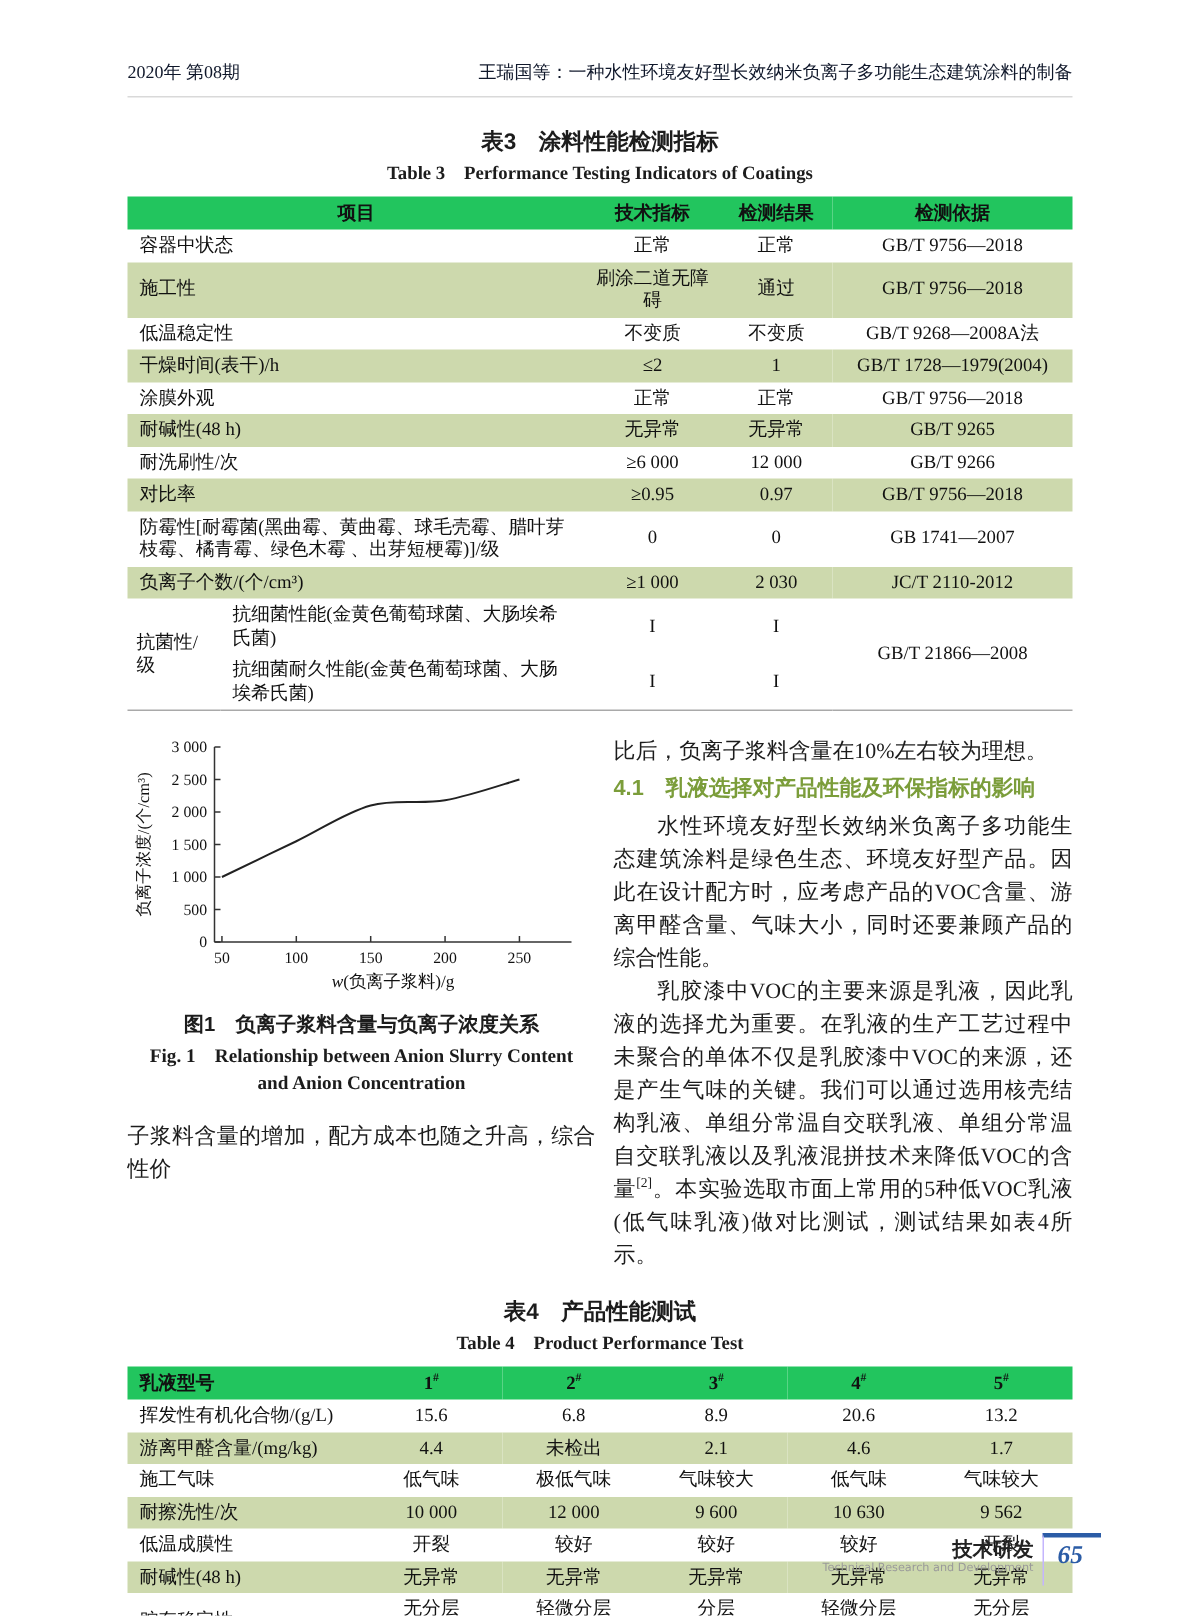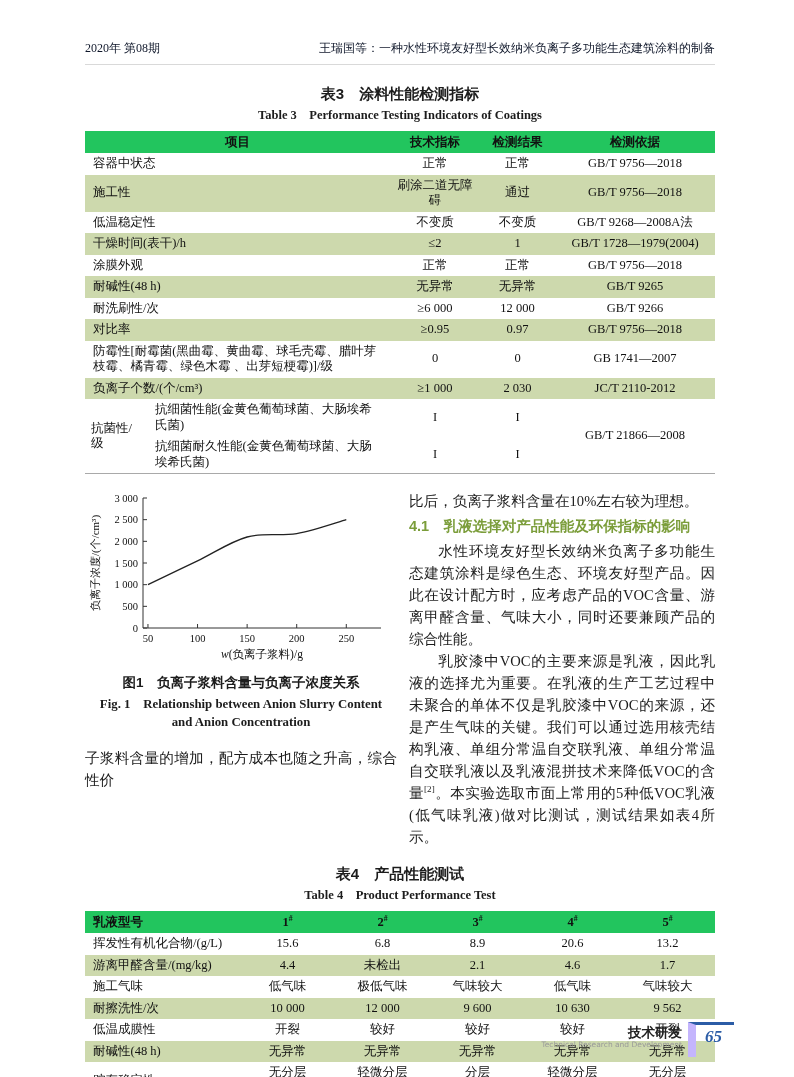--- a/index.html
+++ b/index.html
@@ -34,21 +34,21 @@
   
   .fig-cap-zh{text-align:center;font-family:"Liberation Sans","DejaVu Sans",sans-serif;font-weight:700;font-size:13.5px;margin-top:8px;}
   .fig-cap-en{text-align:center;font-family:"Liberation Serif","DejaVu Serif",serif;font-weight:700;font-size:12.8px;line-height:18px;margin:3px 10px 0;}
   .cont-line{margin-top:16px;}
 
   
   .footer{position:absolute;top:1022px;right:60px;display:flex;align-items:flex-start;}
   .f-txt{text-align:right;margin-right:6px;padding-top:4px;}
   .f-zh{font-family:"Liberation Sans","DejaVu Sans",sans-serif;font-weight:700;font-size:13.5px;color:#222;line-height:14px;}
   .f-en{font-size:7.5px;color:#9a9a9a;line-height:10px;}
-  .f-page{border-top:3px solid #2b5ca6;border-left:8px solid #c4b5fd;padding:2px 12px 10px 9px;
+  .f-page{border-top:3px solid #2b5ca6;border-left:1px solid #c4b5fd;padding:2px 12px 10px 9px;
     font-family:"Liberation Serif","DejaVu Serif",serif;font-style:italic;font-weight:700;font-size:17px;color:#2b5ca6;}
 </style>
 </head>
 <body>
 
 <div class="page">
 
   <div class="runhead">
     <span>2020年 第08期</span>
     <span>王瑞国等：一种水性环境友好型长效纳米负离子多功能生态建筑涂料的制备</span>

